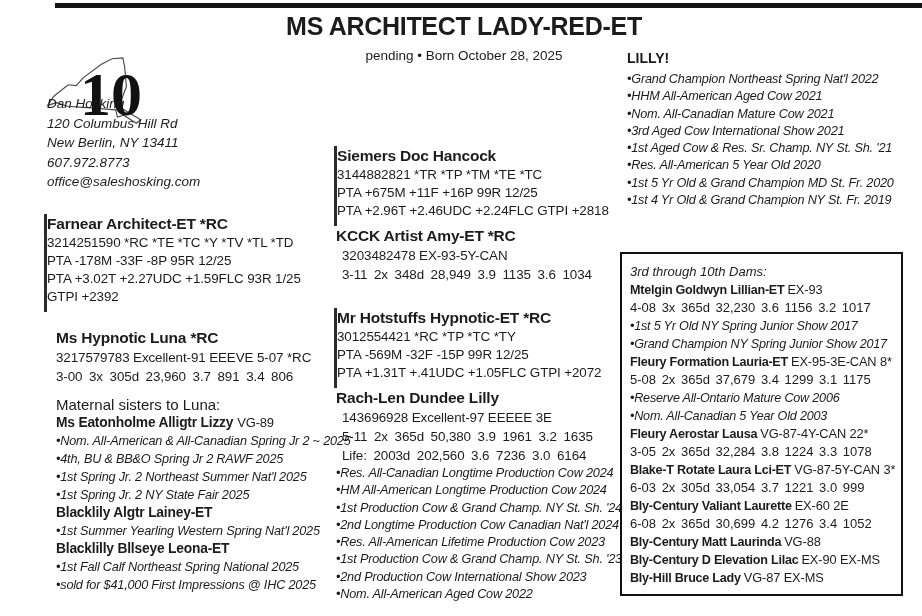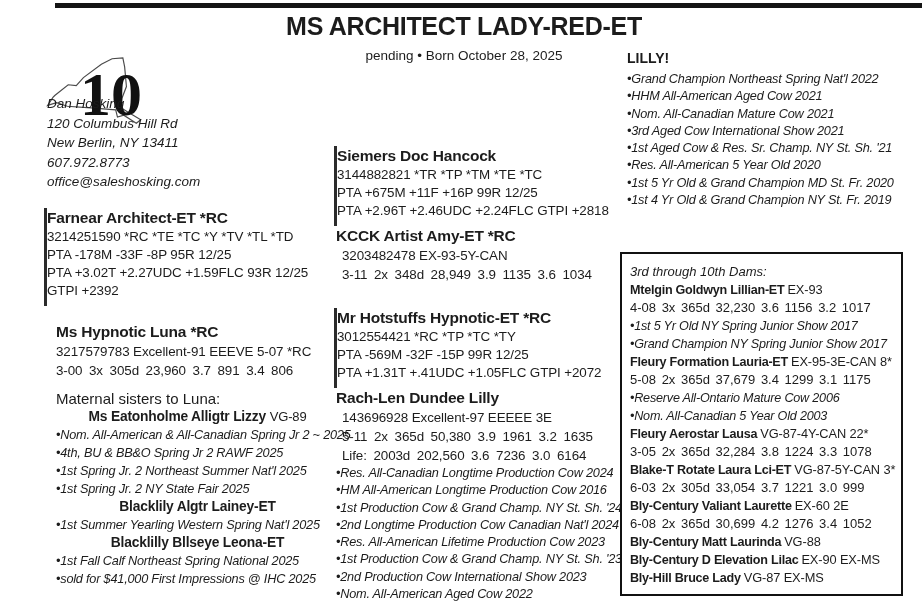--- a/index.html
+++ b/index.html
@@ -23,28 +23,28 @@
   
   .h{font-size:15.5px;font-weight:bold;line-height:20px;letter-spacing:-0.2px;white-space:nowrap;}
   .ln{font-size:13.4px;line-height:18px;letter-spacing:-0.1px;white-space:nowrap;}
   .rec{word-spacing:3px;}
   .blt{font-style:italic;font-size:12.7px;line-height:17.3px;letter-spacing:-0.2px;white-space:nowrap;}
   .ital-h{font-size:15px;line-height:18px;white-space:nowrap;}
   .b{font-weight:bold;}
   .score{margin-left:4px;font-weight:normal;font-size:13px;}
 
   
-  .col-left{position:absolute;left:44px;top:208px;width:295px;}
+  .col-left{position:absolute;left:44px;top:214px;width:295px;}
   .bar{border-left:3px solid #2b2b2b;padding-bottom:6px;}
   .pl{padding-left:12px;}
   .dam-gap{margin-top:16px;}
   .dam-gap .ln{line-height:19px;}
   .sisters{margin-top:10px;padding-left:12px;}
   .sisters > div{line-height:18px;}
-  .sis-name{font-size:13.8px;letter-spacing:-0.2px;white-space:nowrap;text-align:center;}
+  .sis-name{font-size:13.8px;letter-spacing:-0.2px;white-space:nowrap;}
 
   .col-mid{position:absolute;left:334px;top:146px;width:292px;}
   .blk2{padding-left:2px;}
   .blk2 .ln{padding-left:6px;line-height:19px;}
   .gap-up{margin-top:24px;}
 
   .col-right{position:absolute;left:627px;top:50px;width:295px;}
   .lilly-h{font-weight:bold;font-size:14px;line-height:17px;margin-bottom:4px;}
 
   
@@ -81,21 +81,21 @@
     <div>New Berlin, NY 13411</div>
     <div>607.972.8773</div>
     <div>office@saleshosking.com</div>
   </div>
 
   <div class="col-left">
     <div class="bar">
       <div class="h">Farnear Architect-ET *RC</div>
       <div class="ln">3214251590 *RC *TE *TC *Y *TV *TL *TD</div>
       <div class="ln">PTA -178M -33F -8P 95R 12/25</div>
-      <div class="ln">PTA +3.02T +2.27UDC +1.59FLC 93R 12/25</div>
+      <div class="ln">PTA +3.02T +2.27UDC +1.59FLC 93R 1/25</div>
       <div class="ln">GTPI +2392</div>
     </div>
     <div class="dam-gap pl">
       <div class="h">Ms Hypnotic Luna *RC</div>
       <div class="ln">3217579783 Excellent-91 EEEVE 5-07 *RC</div>
       <div class="ln rec">3-00 3x 305d 23,960 3.7 891 3.4 806</div>
     </div>
     <div class="sisters">
       <div class="ital-h">Maternal sisters to Luna:</div>
       <div class="sis-name">
@@ -130,21 +130,21 @@
       <div class="ln">3012554421 *RC *TP *TC *TY</div>
       <div class="ln">PTA -569M -32F -15P 99R 12/25</div>
       <div class="ln">PTA +1.31T +.41UDC +1.05FLC GTPI +2072</div>
     </div>
     <div class="blk2">
       <div class="h">Rach-Len Dundee Lilly</div>
       <div class="ln">143696928 Excellent-97 EEEEE 3E</div>
       <div class="ln rec">5-11 2x 365d 50,380 3.9 1961 3.2 1635</div>
       <div class="ln rec">Life: 2003d 202,560 3.6 7236 3.0 6164</div>
       <div class="blt">•Res. All-Canadian Longtime Production Cow 2024</div>
-      <div class="blt">•HM All-American Longtime Production Cow 2016</div>
+      <div class="blt">•HM All-American Longtime Production Cow 2024</div>
       <div class="blt">•1st Production Cow &amp; Grand Champ. NY St. Sh. '24</div>
       <div class="blt">•2nd Longtime Production Cow Canadian Nat'l 2024</div>
       <div class="blt">•Res. All-American Lifetime Production Cow 2023</div>
       <div class="blt">•1st Production Cow &amp; Grand Champ. NY St. Sh. '23</div>
       <div class="blt">•2nd Production Cow International Show 2023</div>
       <div class="blt">•Nom. All-American Aged Cow 2022</div>
     </div>
   </div>
 
   <div class="col-right">

